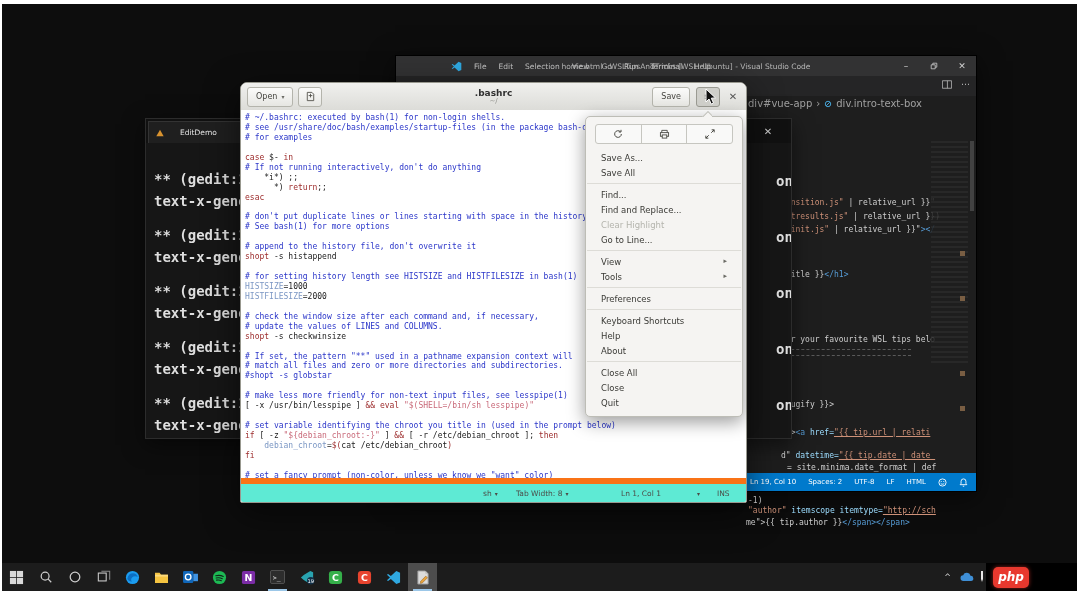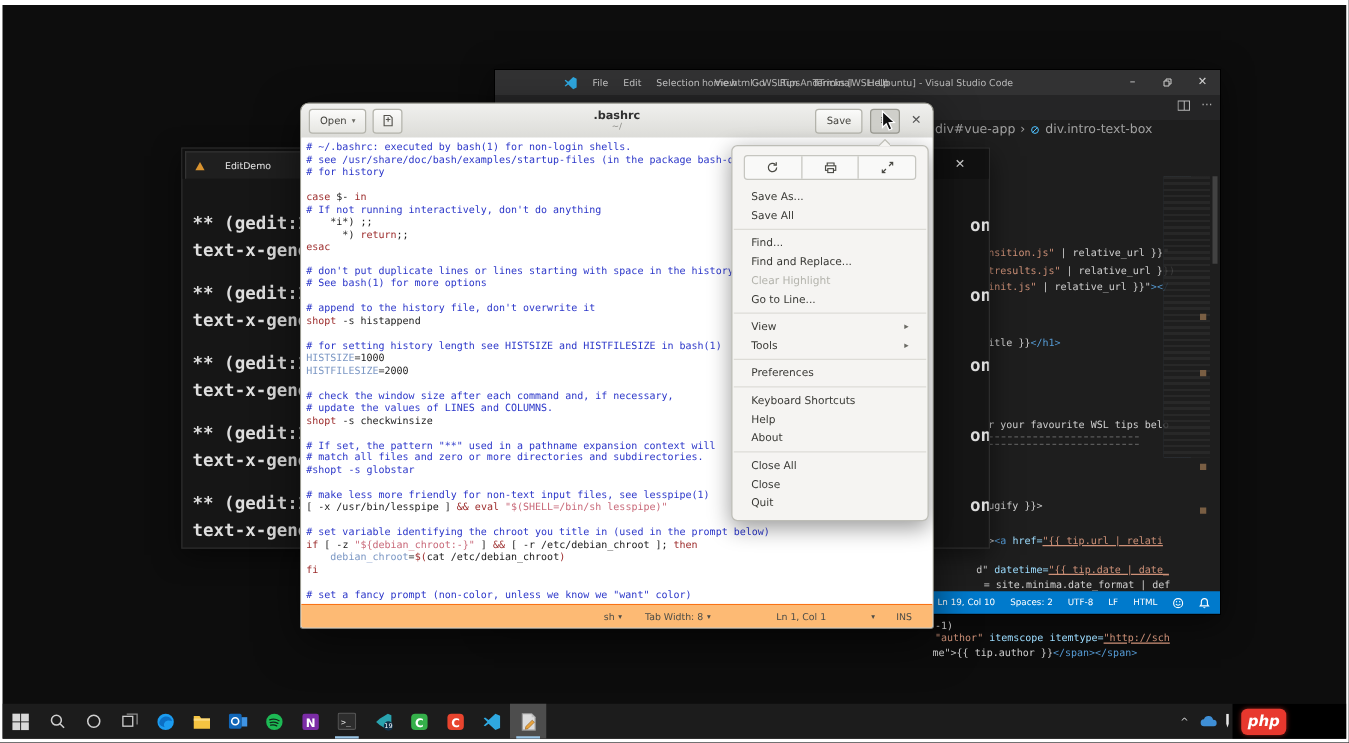--- a/index.html
+++ b/index.html
@@ -56,21 +56,21 @@
   .gbtn.pressed{background:#cfcfca;border-color:#9a9a92;}
   .ged-titlebox{position:absolute;left:0;right:0;text-align:center;pointer-events:none;}
   .ged-title{font-size:9px;font-weight:bold;color:#303030;line-height:10px;}
   .ged-sub{font-size:7px;color:#8d8d88;line-height:7px;}
   .ged-right{margin-left:auto;display:flex;align-items:center;gap:6px;}
   .ged-close{width:14px;text-align:center;color:#555;font-size:10px;}
   .ged-text{position:absolute;left:0;top:27px;right:0;bottom:18px;background:#fff;overflow:hidden;
     font-family:"DejaVu Sans Mono","Liberation Mono",monospace;font-size:8px;line-height:9.95px;padding:3px 0 0 4px;}
   .gl{white-space:pre;height:9.95px;}
   .gc{color:#2b36c9}.gk{color:#9c2b2b}.gv{color:#7b97c4}.gs{color:#c96a7a}.gp{color:#1a1a1a}
-  .ged-status{position:absolute;left:0;right:0;bottom:0;height:18px;background:#fdba74;border-top:1px solid #f97316;
+  .ged-status{position:absolute;left:0;right:0;bottom:0;height:18px;background:#5eead4;border-top:6px solid #f97316;
     border-radius:0 0 2px 2px;font-size:7.5px;color:#4c4c47;}
   .gst{position:absolute;top:0;height:18px;display:flex;align-items:center;gap:3px;}
 
   
   .pop{left:583px;top:112px;width:154px;background:#f5f4f2;border:1px solid #bdbdb6;border-radius:5px;
     box-shadow:0 5px 18px rgba(0,0,0,.4);padding:5px 1px 6px;}
   .pop-arrow{position:absolute;top:-6px;left:116px;width:10px;height:6px;overflow:hidden;}
   .pop-arrow:before{content:"";position:absolute;left:1px;top:2px;width:8px;height:8px;background:#f5f4f2;border:1px solid #bdbdb6;transform:rotate(45deg);}
   .pop-iconrow{display:flex;margin:2px 8px 6px;border:1px solid #c6c6c0;border-radius:3px;background:#f9f9f8;height:18px;}
   .pop-iconrow .pib{flex:1;display:flex;align-items:center;justify-content:center;border-right:1px solid #c6c6c0;}
@@ -236,21 +236,21 @@
         </div>
         <div class="ged-right">
           <div class="gbtn">Save</div>
           <div class="gbtn icon pressed" style="font-size:10px">≡</div>
           <div class="ged-close">✕</div>
         </div>
       </div>
       <div class="ged-text" id="gedCode">
           <div class="gl"><span class="gc"># ~/.bashrc: executed by bash(1) for non-login shells.</span></div>
           <div class="gl"><span class="gc"># see /usr/share/doc/bash/examples/startup-files (in the package bash-doc)</span></div>
-          <div class="gl"><span class="gc"># for history</span></div>
+          <div class="gl"><span class="gc"># for examples</span></div>
           <div class="gl">&nbsp;</div>
           <div class="gl"><span class="gk">case</span><span class="gp"> $- </span><span class="gk">in</span></div>
           <div class="gl"><span class="gc"># If not running interactively, don't do anything</span></div>
           <div class="gl"><span class="gp">    *i*) ;;</span></div>
           <div class="gl"><span class="gp">      *) </span><span class="gk">return</span><span class="gp">;;</span></div>
           <div class="gl"><span class="gk">esac</span></div>
           <div class="gl">&nbsp;</div>
           <div class="gl"><span class="gc"># don't put duplicate lines or lines starting with space in the history.</span></div>
           <div class="gl"><span class="gc"># See bash(1) for more options</span></div>
           <div class="gl">&nbsp;</div>

